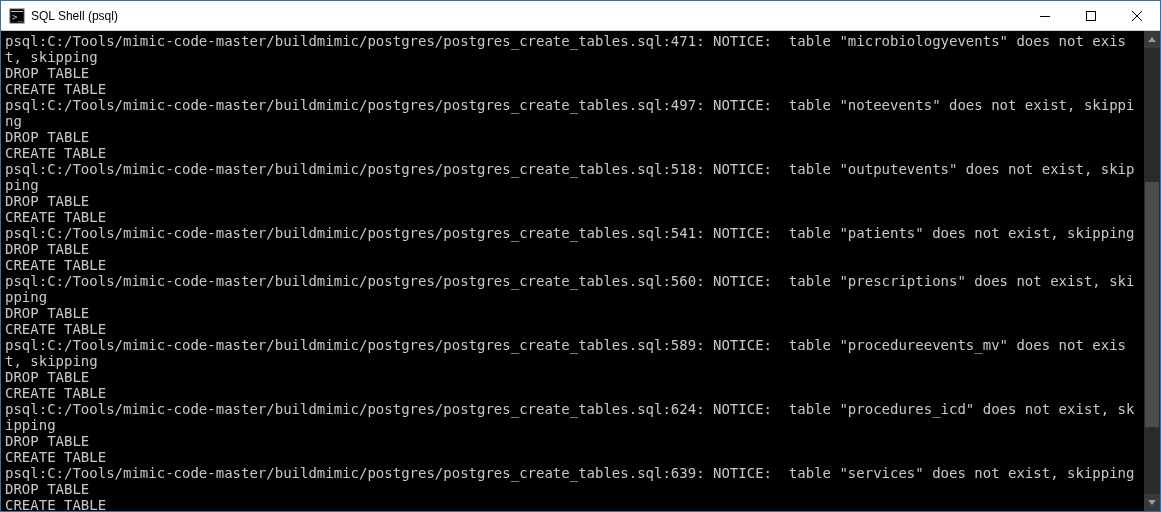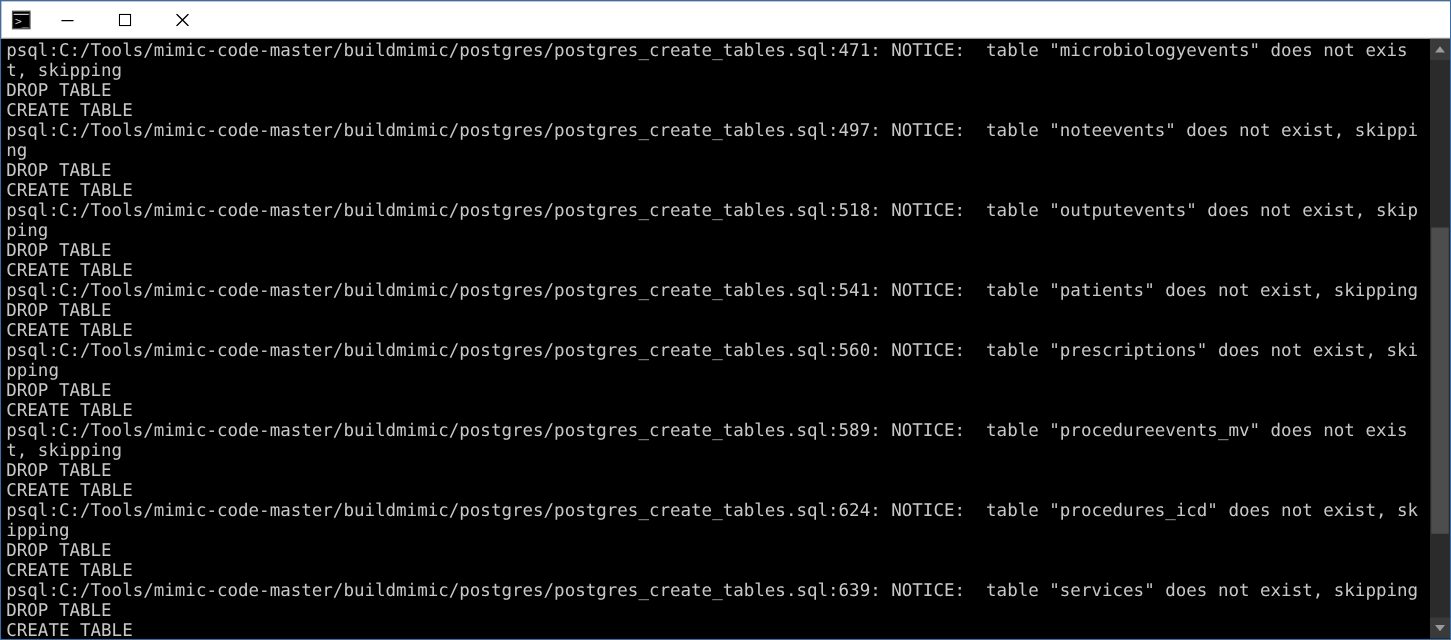--- a/index.html
+++ b/index.html
@@ -89,20 +89,21 @@
 
 <div class="window">
   <div class="titlebar">
     <span class="icon">
       <svg width="16" height="16" viewBox="0 0 16 16">
         <rect x="1" y="1" width="14" height="14" fill="#000" stroke="#555" stroke-width="1"></rect>
         <rect x="2" y="3" width="12" height="1" fill="#c8c8c8"></rect>
         <text x="3" y="12" font-family="Consolas,monospace" font-size="9" fill="#c8c8c8">&gt;_</text>
       </svg>
     </span>
+    <span class="title">SQL Shell (psql)</span>
     <div class="winbtns">
       <div class="winbtn">
         <svg width="10" height="10" viewBox="0 0 10 10">
             <rect x="0" y="5" width="10" height="1" fill="currentColor"></rect>
           </svg>
       </div>
       <div class="winbtn">
         <svg width="10" height="10" viewBox="0 0 10 10">
             <rect x="0.5" y="0.5" width="9" height="9" fill="none" stroke="currentColor" stroke-width="1"></rect>
           </svg>

